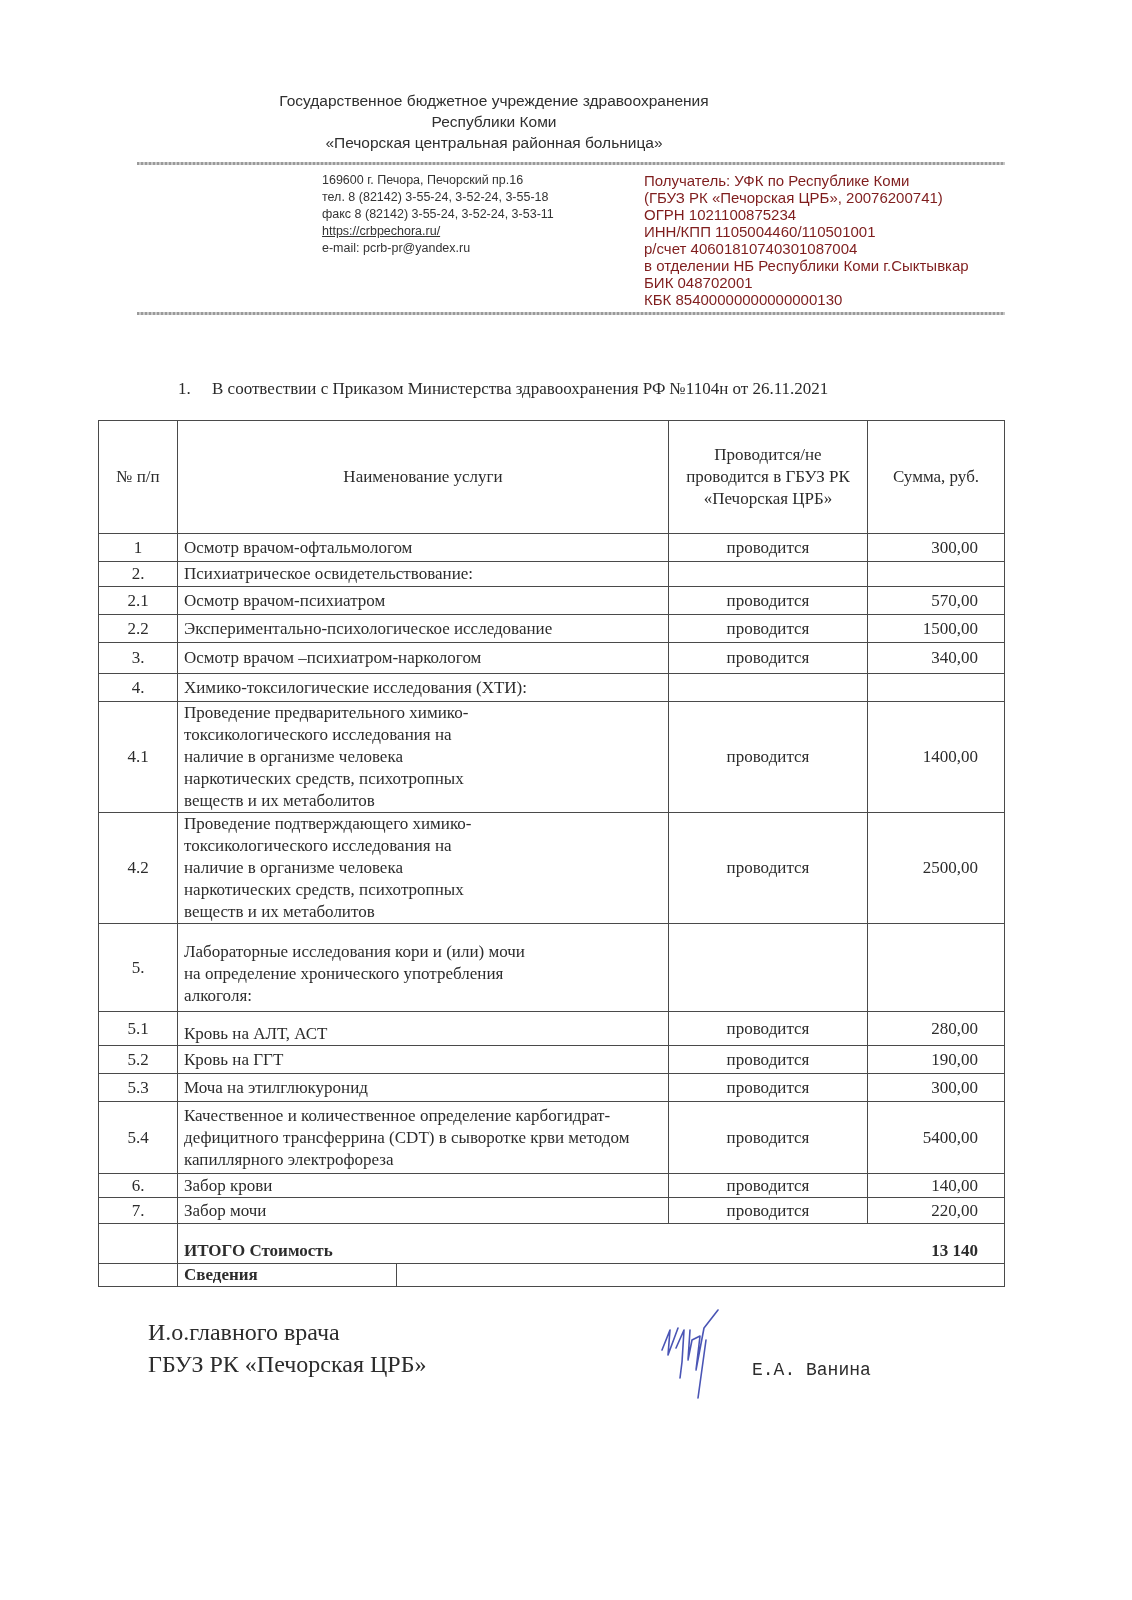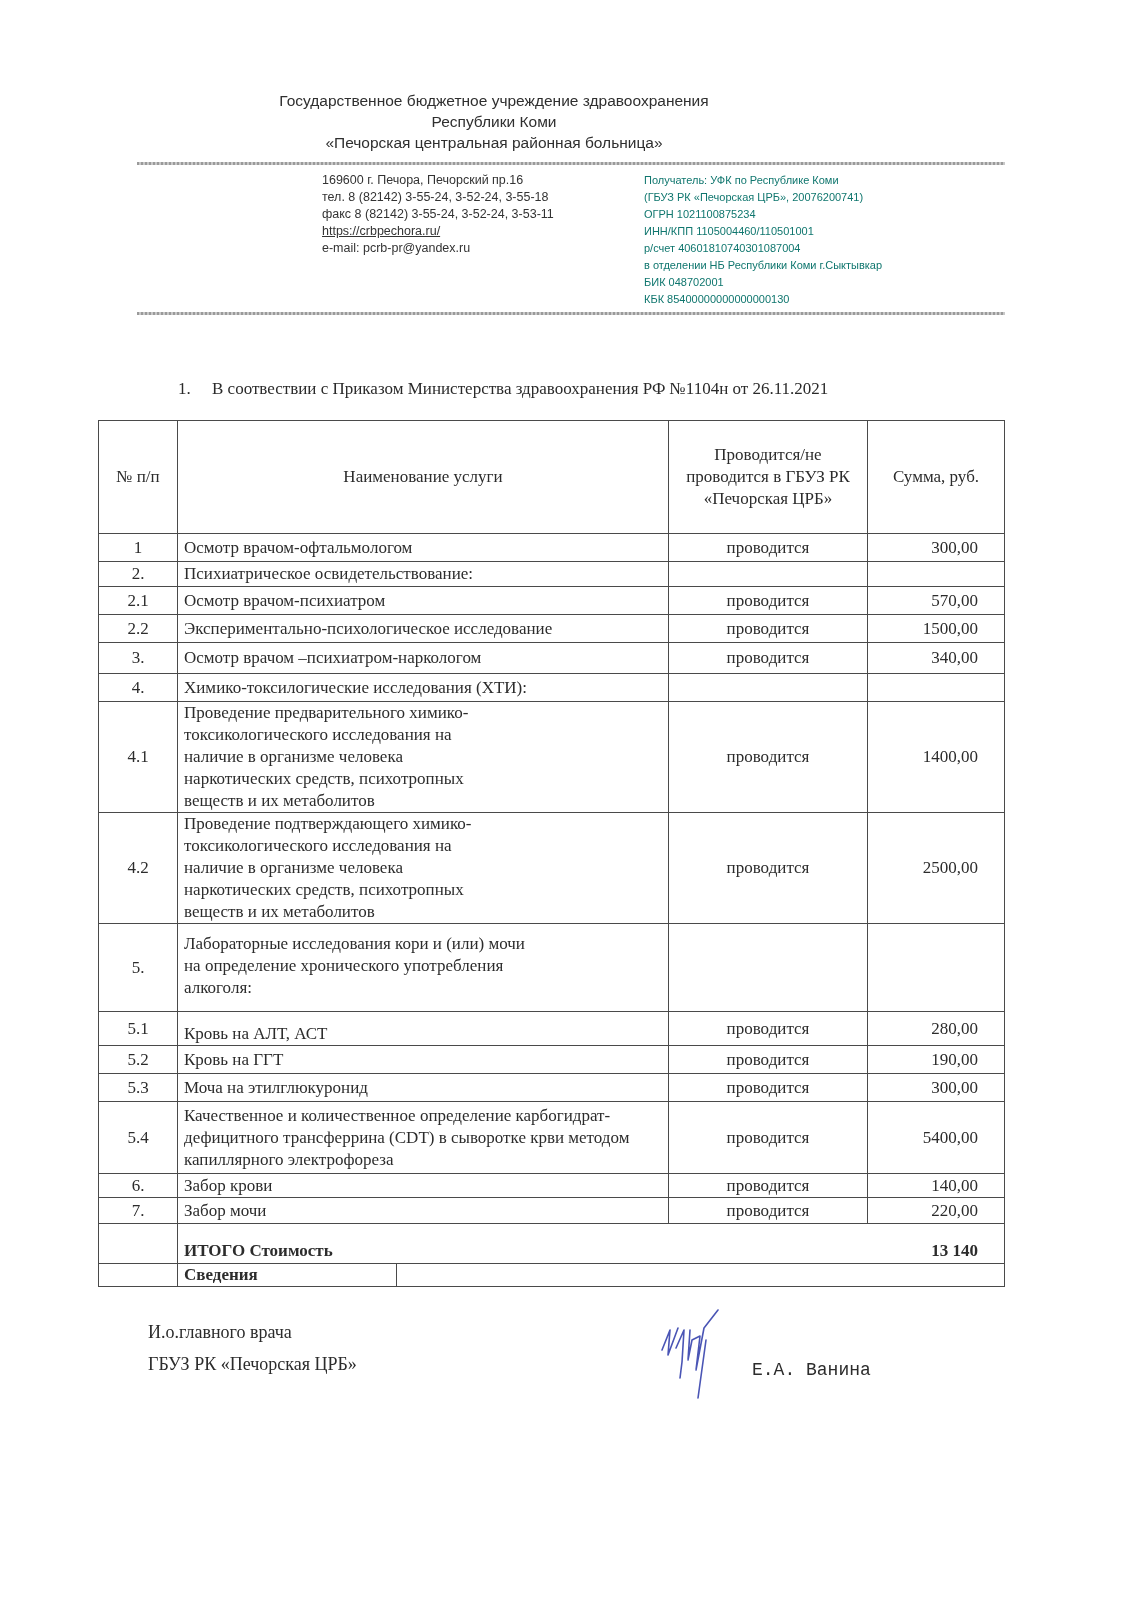--- a/index.html
+++ b/index.html
@@ -1,32 +1,32 @@
 <!DOCTYPE html>
 <html><head>
 <meta charset="utf-8">
 <style>
   html, body { margin: 0; padding: 0; background: #ffffff; }
   body { width: 1132px; height: 1600px; position: relative; overflow: hidden; font-family: "Liberation Serif", serif; color: #2a2a2a; }
   .org-header { position: absolute; left: 0; top: 90px; width: 988px; text-align: center; font-family: "Liberation Sans", sans-serif; font-size: 15.5px; line-height: 21px; color: #2f2f2f; }
   .rule { position: absolute; left: 137px; width: 868px; height: 3px; background: repeating-linear-gradient(90deg, #9a9a9a 0 2px, #c8c8c8 2px 4px); }
   .contacts-left { position: absolute; left: 322px; top: 172px; font-family: "Liberation Sans", sans-serif; font-size: 12.5px; line-height: 17px; color: #333; }
-  .contacts-right { position: absolute; left: 644px; top: 172px; font-family: "Liberation Sans", sans-serif; font-size: 11px; line-height: 17px; color: #0f766e; }
+  .contacts-right { position: absolute; left: 644px; top: 172px; font-family: "Liberation Sans", sans-serif; font-size: 15px; line-height: 17px; color: #7f1d1d; }
   .contacts-left .link { text-decoration: underline; color: #333; }
   .intro { position: absolute; left: 178px; top: 379px; font-size: 17px; color: #2a2a2a; }
   .intro .num { display: inline-block; width: 34px; }
   table.services { position: absolute; left: 98px; top: 420px; width: 907px; border-collapse: collapse; font-size: 17px; color: #2c2c2c; }
   table.services td, table.services th { border: 1.3px solid #4a4a4a; padding: 0 6px; font-weight: normal; vertical-align: middle; }
   table.services th { text-align: center; line-height: 22px; }
   td.num { text-align: center; width: 66px; }
   td.name { text-align: left; line-height: 22px; }
   td.status { text-align: center; width: 170px; }
   td.sum { text-align: right; width: 104px; padding-right: 26px !important; }
   .bold { font-weight: bold; }
-  .sign-left { position: absolute; left: 148px; top: 1316px; font-size: 18px; line-height: 32px; color: #2c2c2c; }
+  .sign-left { position: absolute; left: 148px; top: 1316px; font-size: 24px; line-height: 32px; color: #2c2c2c; }
   .sign-right { position: absolute; left: 752px; top: 1360px; font-size: 18px; color: #2c2c2c; font-family: Liberation Mono, monospace; }
   .signature { position: absolute; left: 640px; top: 1300px; width: 110px; height: 110px; }
 </style>
 </head>
 <body>
 
 <div class="org-header">
   <div>Государственное бюджетное учреждение здравоохранения</div>
   <div>Республики Коми</div>
   <div>«Печорская центральная районная больница»</div>
@@ -110,21 +110,21 @@
     <td class="sum">1400,00</td>
   </tr>
   <tr style="height:108px;">
     <td class="num">4.2</td>
     <td class="name" style="padding-right:170px;">Проведение подтверждающего химико-токсикологического исследования на наличие в организме человека наркотических средств, психотропных веществ и их метаболитов</td>
     <td class="status">проводится</td>
     <td class="sum">2500,00</td>
   </tr>
   <tr style="height:88px;">
     <td class="num" style="vertical-align:middle;">5.</td>
-    <td class="name" style="vertical-align:bottom; padding-right:140px; padding-bottom:12px;margin-left:24px;">Лабораторные исследования кори и (или) мочи на определение хронического употребления алкоголя:</td>
+    <td class="name" style="vertical-align:bottom; padding-right:140px; padding-bottom:4px;margin-left:24px;">Лабораторные исследования кори и (или) мочи на определение хронического употребления алкоголя:</td>
     <td class="status"></td>
     <td class="sum"></td>
   </tr>
   <tr style="height:34px;">
     <td class="num">5.1</td>
     <td class="name" style="vertical-align:bottom;margin-left:36px;">Кровь на АЛТ, АСТ</td>
     <td class="status">проводится</td>
     <td class="sum">280,00</td>
   </tr>
   <tr style="height:28px;">

